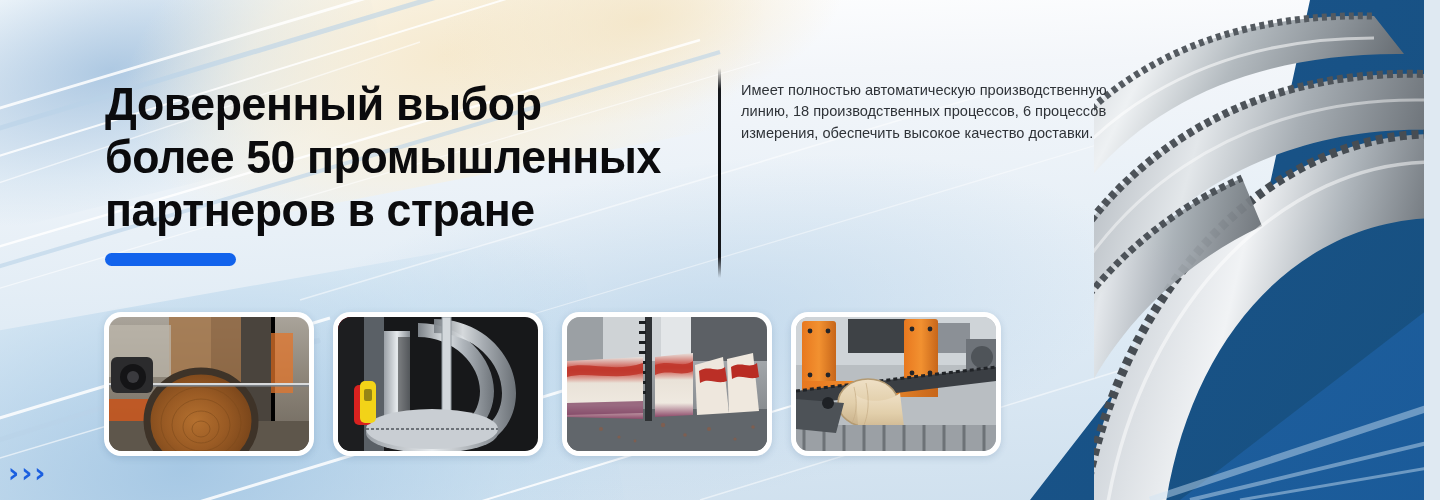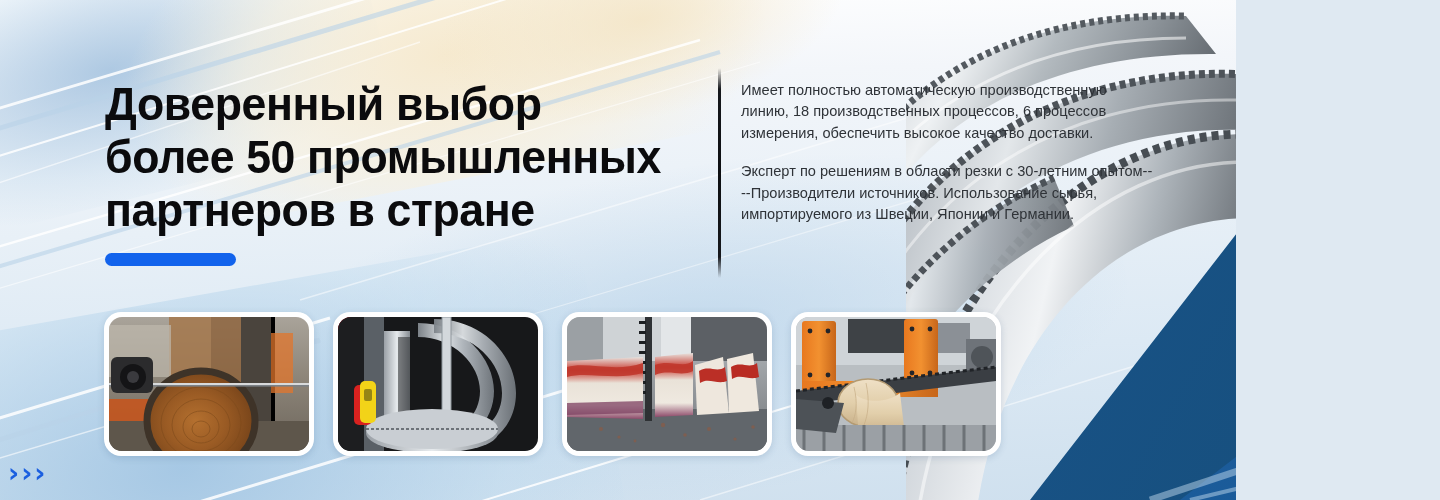--- a/index.html
+++ b/index.html
@@ -4,21 +4,21 @@
 <style>
   * { margin:0; padding:0; box-sizing:border-box; }
   html,body { width:1440px; height:500px; overflow:hidden; }
   body {
     font-family:"Liberation Sans", sans-serif;
     background:#dfe9f2;
   }
 
   .banner {
     position:relative;
-    width:1236px;
+    width:1424px;
     height:500px;
     overflow:hidden;
     background:
       linear-gradient(178deg, #ffffff 0%, #f3f6fa 18%, #e8f0f7 44%, #dce9f4 70%, #cfe0ee 100%);
   }
 
   
   .bg-streaks { position:absolute; inset:0; pointer-events:none; }
 
   .warm-wash {
@@ -254,21 +254,20 @@
     <div class="line">Доверенный выбор</div>
     <div class="line">более 50 промышленных</div>
     <div class="line">партнеров в стране</div>
     <div class="accent-bar"></div>
   </div>
 
   <div class="divider"></div>
 
   <div class="copy">
     <p>Имеет полностью автоматическую производственную линию, 18 производственных процессов, 6 процессов измерения, обеспечить высокое качество доставки.</p>
-    <p>Эксперт по решениям в области резки с 30-летним опытом----Производители источников. Использование сырья, импортируемого из Швеции, Японии и Германии.</p>
   </div>
 
   <div class="cards">
 
     <div class="card">
       <div class="card-img">
         <svg viewBox="0 0 200 134" preserveAspectRatio="xMidYMid slice">
           <defs>
             <linearGradient id="w_bg" x1="0" y1="0" x2="0" y2="1">
               <stop offset="0%" stop-color="#a9a39a"></stop>

